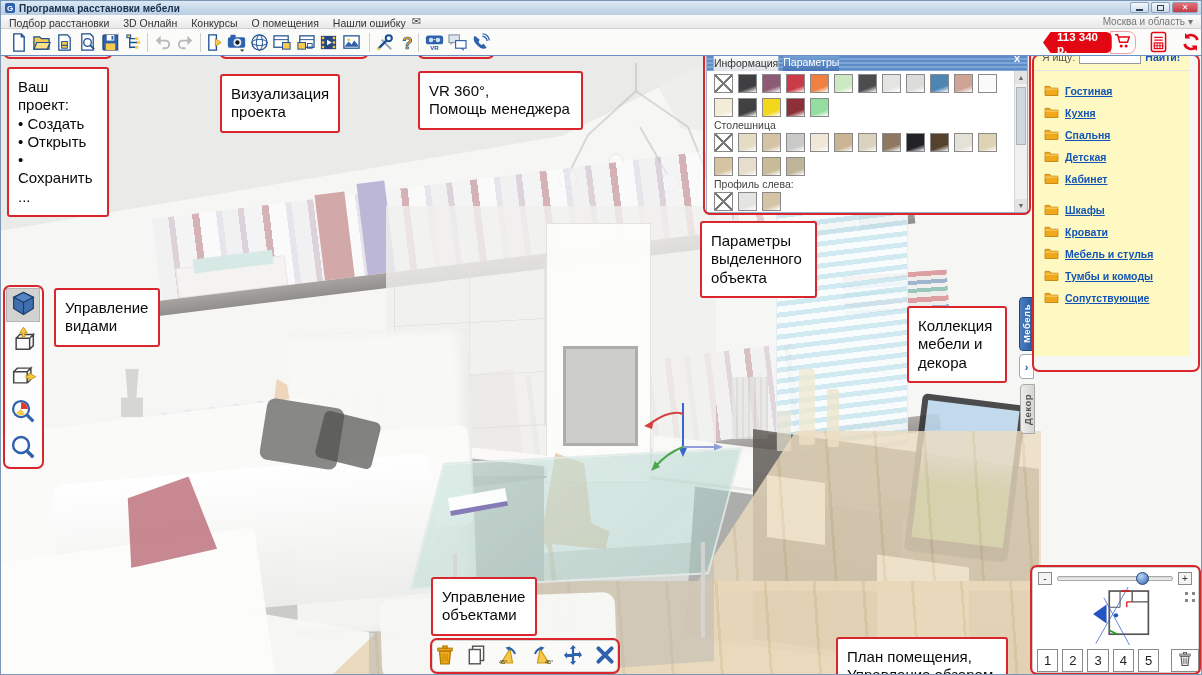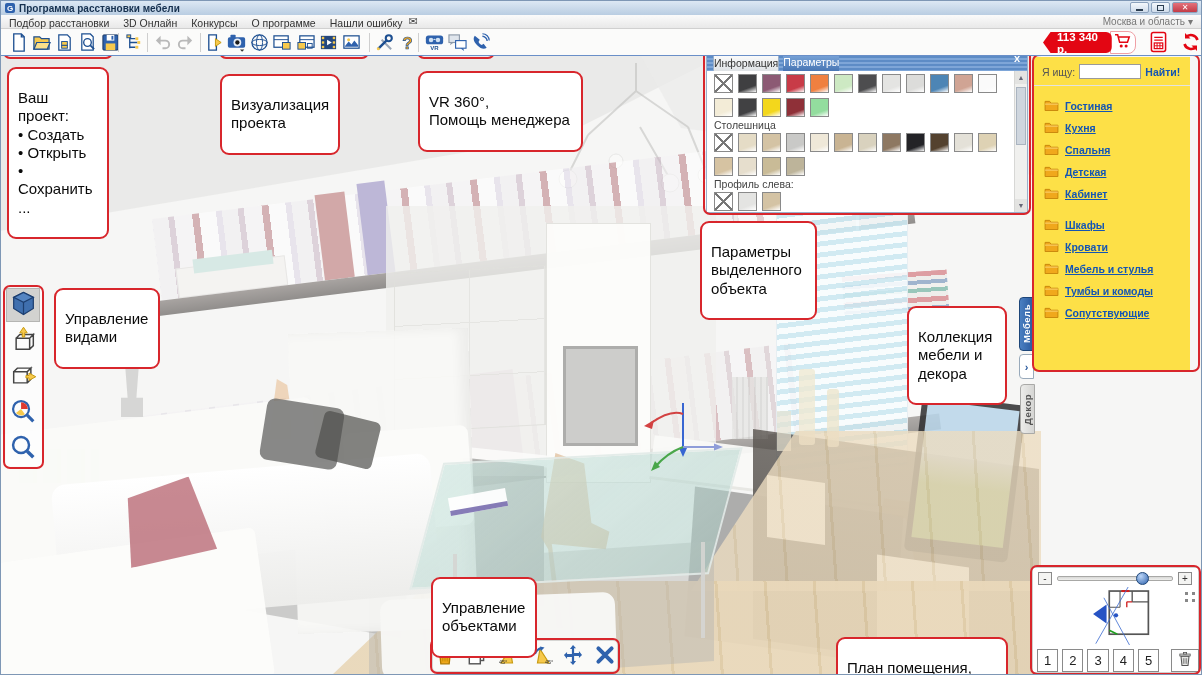--- a/index.html
+++ b/index.html
@@ -71,21 +71,21 @@
   .sw{width:19px;height:19px;border:1px solid #8a8a8a;cursor:pointer;position:relative;}
   .sw-none{background:
      linear-gradient(to top right,transparent 46%,#777 46%,#777 54%,transparent 54%),
      linear-gradient(to bottom right,transparent 46%,#777 46%,#777 54%,transparent 54%),#fff;}
   .pp-scroll{position:absolute;right:0;top:21px;width:13px;bottom:0;background:#f0f0ee;border-left:1px solid #d7d7d5;}
   .pp-scroll .arr{position:absolute;left:0;width:100%;height:13px;background:#e3e3e1;color:#667;
     font-size:7px;display:flex;align-items:center;justify-content:center;}
   .pp-scroll .thumb{position:absolute;left:1px;top:16px;width:10px;height:58px;background:#cfd6de;border:1px solid #aab4c0;}
 
   
-  .catalog{position:absolute;left:1033px;top:56px;width:156px;height:314px;background:#fde047;z-index:12;overflow:hidden;}
+  .catalog{position:absolute;left:1033px;top:41px;width:156px;height:314px;background:#fef9c3;z-index:12;overflow:hidden;}
   .cat-search{display:flex;align-items:center;gap:4px;padding:7px 6px 6px 8px;border-bottom:1px solid #e3e3e1;}
   .cat-search-label{font-size:10.5px;color:#555;}
   .cat-input{width:62px;height:15px;border:1px solid #9a9a9a;font-size:10px;padding:0 2px;}
   .cat-find{font-size:10.5px;font-weight:bold;color:#1355b4;cursor:pointer;}
   .cat-group{margin-top:9px;}
   .cat-link{display:flex;align-items:center;gap:6px;padding:2px 0 2px 10px;cursor:pointer;text-decoration:none;}
   .cat-link svg{width:15px;height:11px;flex:0 0 auto;}
   .cat-label{font-size:10.5px;font-weight:bold;color:#1355b4;text-decoration:underline;}
 
   
@@ -130,22 +130,22 @@
   
   .view-toolbar{position:absolute;left:5px;top:287px;width:36px;z-index:12;display:flex;flex-direction:column;gap:2px;
     background:rgba(255,255,255,.65);}
   .view-btn{width:34px;height:34px;border:0;background:transparent;display:flex;align-items:center;justify-content:center;
     cursor:pointer;padding:0;}
   .view-btn.active{background:#d2d2d0;border:1px solid #b5b5b3;}
   .view-btn svg{width:27px;height:27px;}
 
   
   .ann-rect{position:absolute;border:2px solid #d8262c;border-radius:7px;z-index:28;pointer-events:none;}
-  .callout{position:absolute;background:#fff;border:2px solid #d8262c;border-radius:9px;z-index:30;
-    padding:20px 9px;font-size:15px;color:#0a0a0a;line-height:1.22;white-space:pre-line;pointer-events:none;}
+  .callout{position:absolute;background:#fff;border:2px solid #d8262c;border-radius:3px;z-index:30;
+    padding:9px 9px;font-size:15px;color:#0a0a0a;line-height:1.22;white-space:pre-line;pointer-events:none;}
 </style>
 </head>
 <body>
 
 <div id="app">
 
   <div class="titlebar">
     <span class="app-logo">G</span>
     <span class="title-text">Программа расстановки мебели</span>
     <span class="win-controls">
@@ -153,21 +153,21 @@
           <span class="glyph-min"></span>
         </span>
       <span class="win-btn">
           <span class="glyph-max"></span>
         </span>
       <span class="win-btn close">✕</span>
     </span>
   </div>
 
   <div class="menubar">
-    <span id="menu-items"><span class="menu-item">Подбор расстановки</span><span class="menu-item">3D Онлайн</span><span class="menu-item">Конкурсы</span><span class="menu-item">О программе</span><span class="menu-item">Нашли ошибку</span></span>
+    <span id="menu-items"><span class="menu-item">Подбор расстановки</span><span class="menu-item">3D Онлайн</span><span class="menu-item">Конкурсы</span><span class="menu-item">О помещения</span><span class="menu-item">Нашли ошибку</span></span>
     <span class="mail-glyph">✉</span>
     <span class="region">
       <span>Москва и область</span>
       <span>▾</span>
     </span>
   </div>
 
   <div class="toolbar">
     <div id="tb-root">
         <div class="tb-group" style="left: 6px;">

